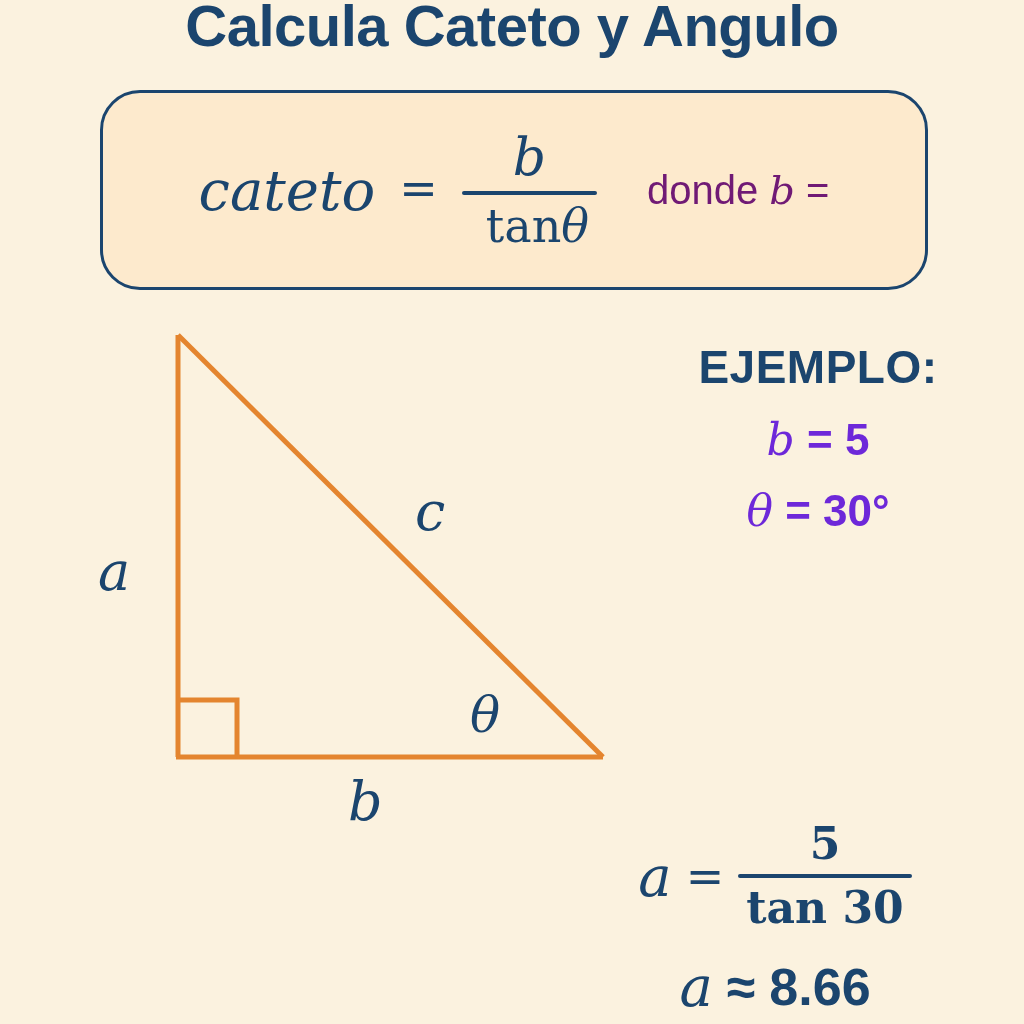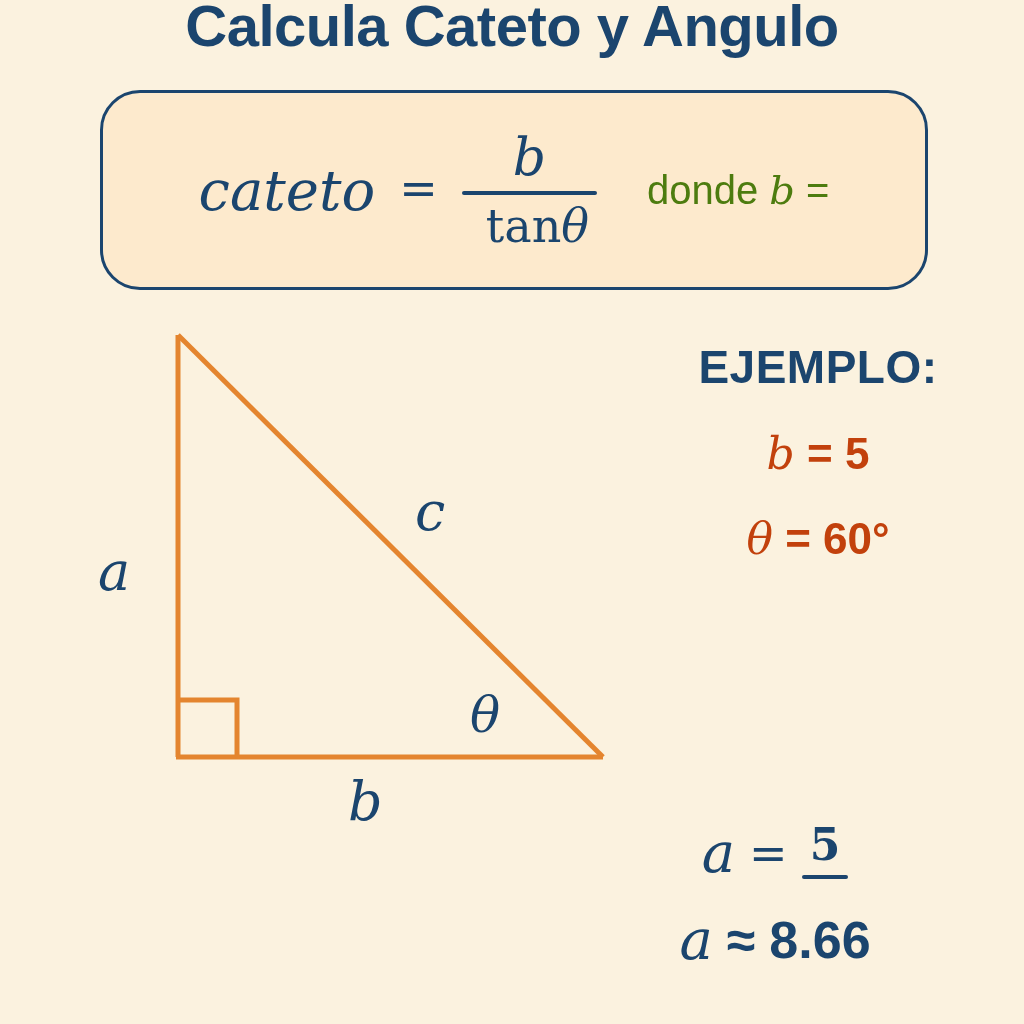--- a/index.html
+++ b/index.html
@@ -94,21 +94,21 @@
     border-radius: 2px;
   }
   .frac.big .num { font-size: 52px; font-style: italic; }
   .frac.big .den { font-size: 46px; margin-left: 16px; }
   .den .theta { font-style: italic; }
 
   .donde {
     margin-left: 26px;
     font-size: 40px;
     line-height: 1.35;
-    color: #4d7c0f;
+    color: #701a75;
     white-space: nowrap;
   }
   .donde .it { font-family: "DejaVu Serif", serif; font-style: italic; }
   .donde-line2 { padding-left: 6px; }
 
   
   .triangle-wrap {
     position: absolute;
     left: 120px;
     top: 310px;
@@ -136,24 +136,24 @@
     width: 380px;
     text-align: center;
   }
   .example-title {
     font-size: 46px;
     font-weight: bold;
     color: #1b456e;
     letter-spacing: 0.5px;
   }
   .example-line {
-    margin-top: 34px;
+    margin-top: 20px;
     font-size: 44px;
     font-weight: bold;
-    color: #c2410c;
+    color: #6d28d9;
   }
   .example-line .it {
     font-family: "DejaVu Serif", serif;
     font-style: italic;
     font-weight: normal;
   }
 
   
   .result {
     position: absolute;
@@ -237,31 +237,32 @@
   <div class="lbl lbl-theta">θ</div>
 
   <div class="example">
     <div class="example-title">EJEMPLO:</div>
     <div class="example-line">
       <span class="it">b</span>
       <span>= 5</span>
     </div>
     <div class="example-line">
       <span class="it">θ</span>
-      <span>= 60°</span>
+      <span>= 30°</span>
     </div>
   </div>
 
   <div class="result">
     <div class="result-row">
       <span class="result-var">a</span>
       <span class="result-eq">=</span>
       <span class="frac res">
         <span class="num">5</span>
         <span class="bar"></span>
+        <span class="den">tan 30</span>
       </span>
     </div>
     <div class="result-row2">
       <span class="result-var">a</span>
       <span class="result-val">≈</span>
       <span class="result-val">8.66</span>
     </div>
   </div>
 
 </div>

